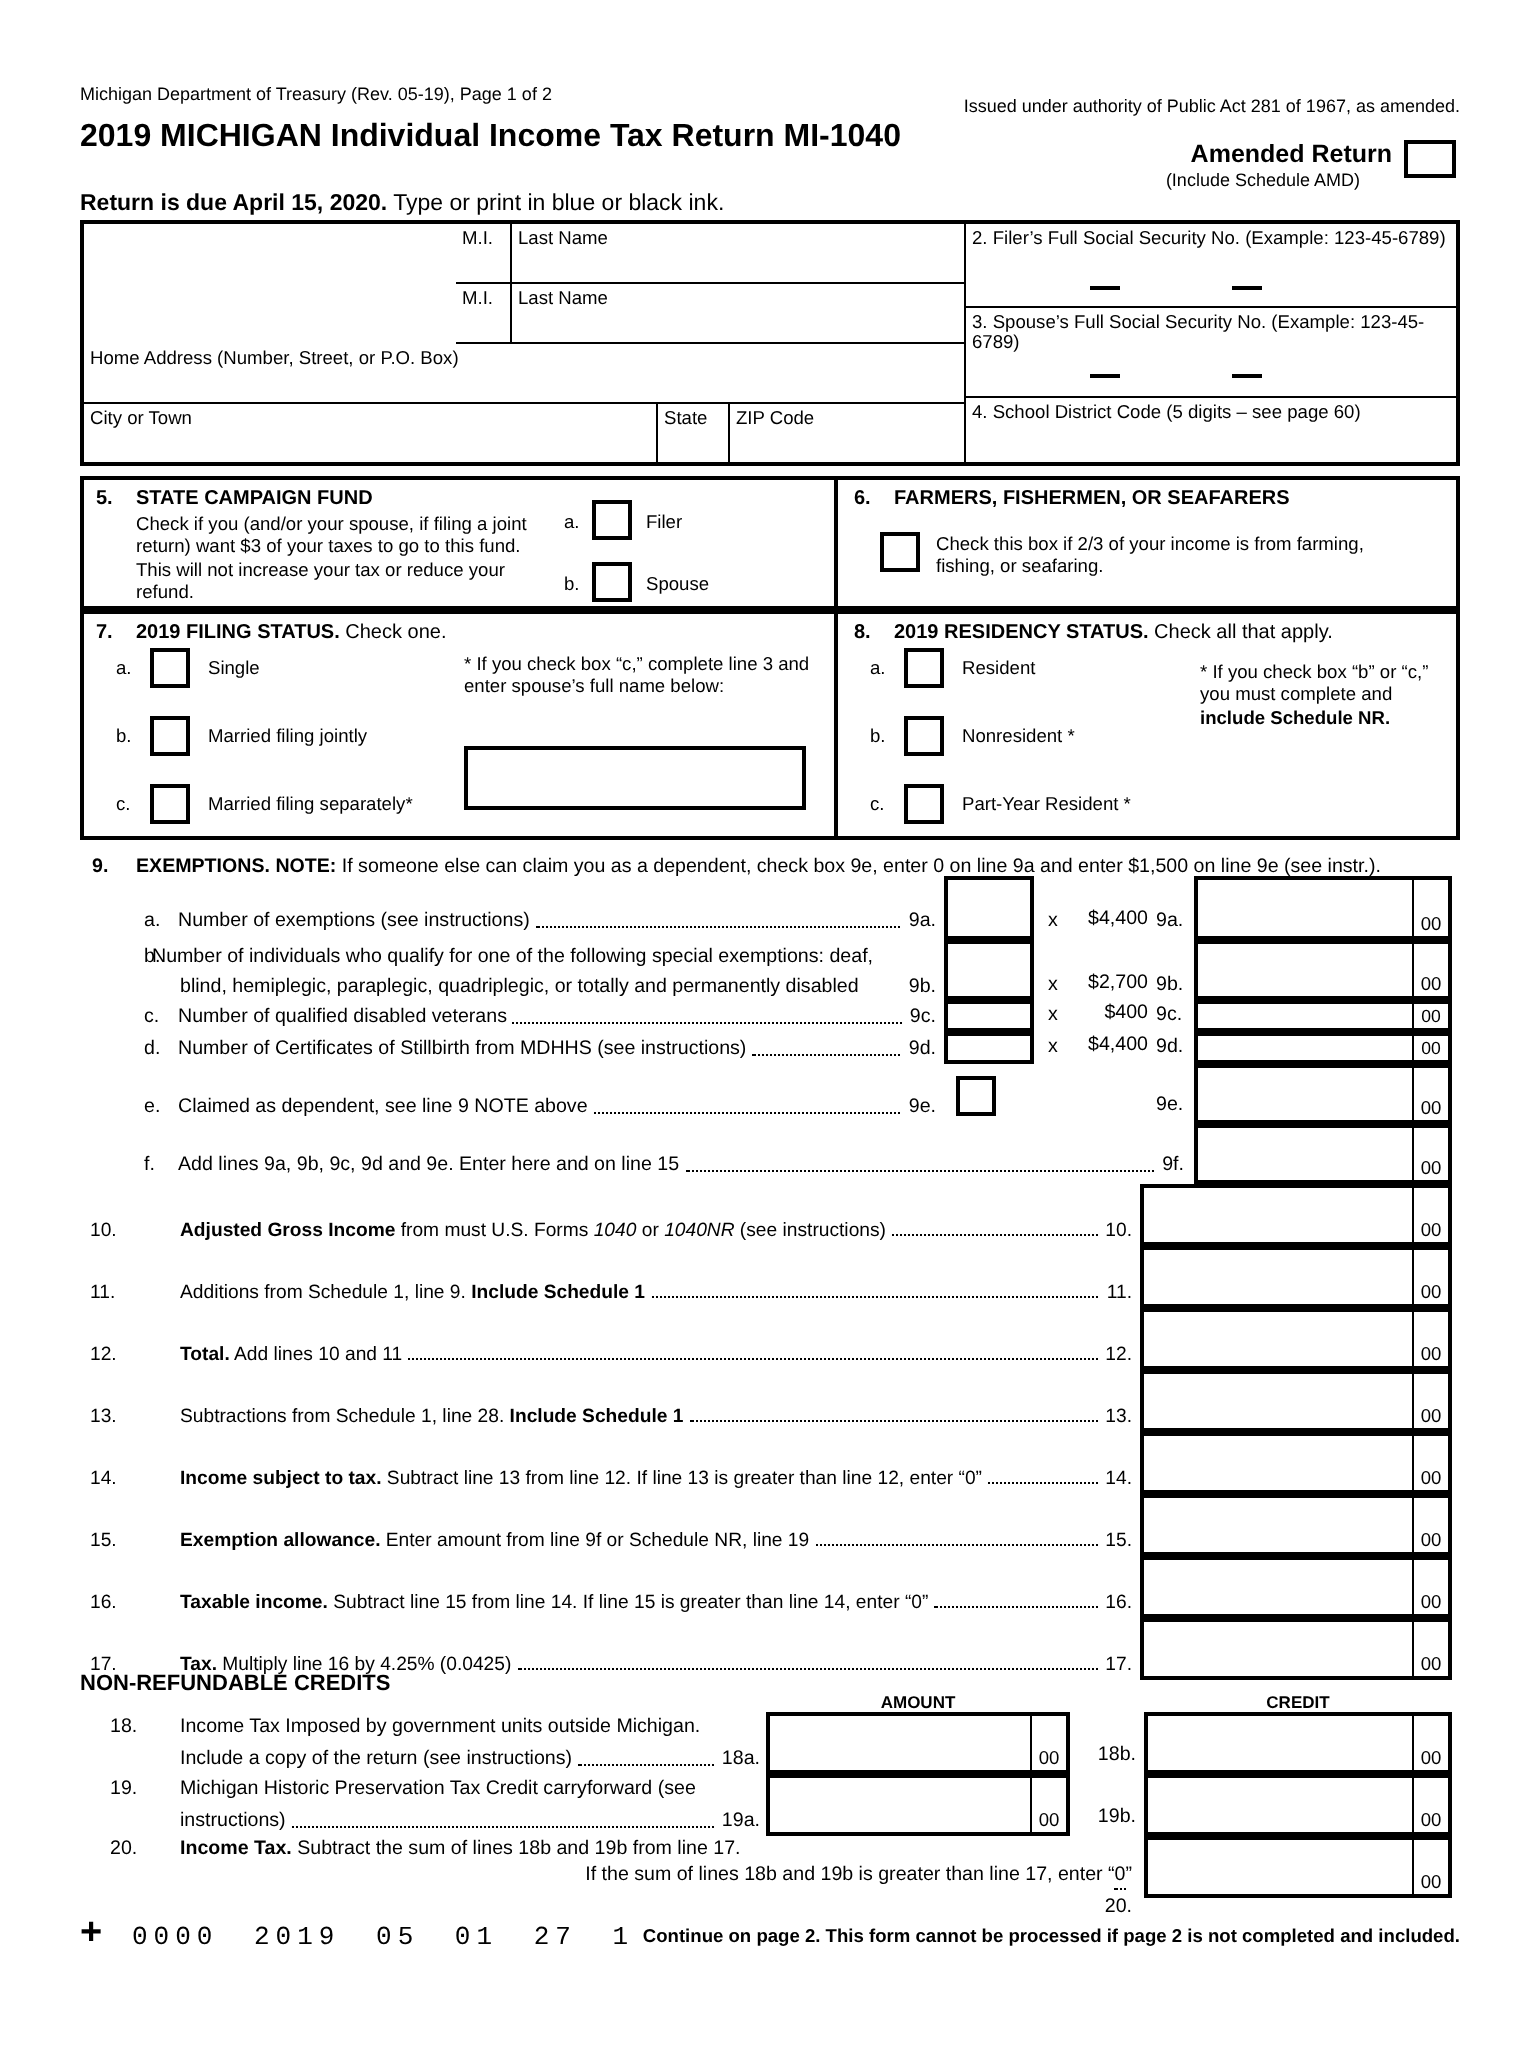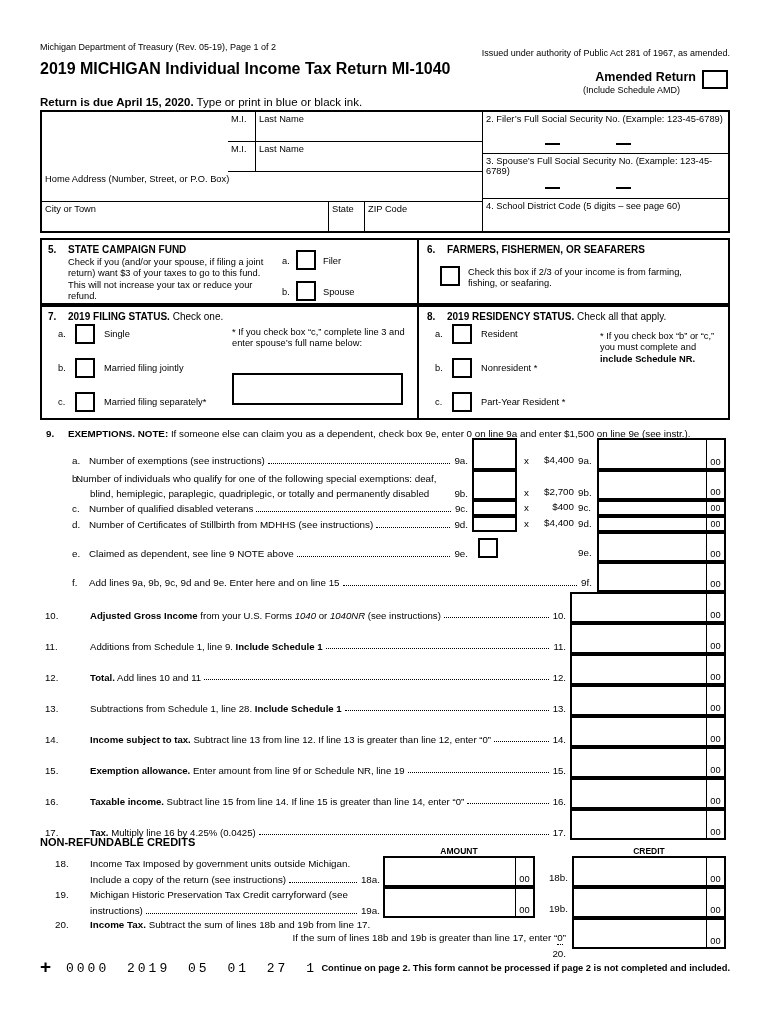--- a/index.html
+++ b/index.html
@@ -206,21 +206,21 @@
     <span class="txt">Add lines 9a, 9b, 9c, 9d and 9e.  Enter here and on line 15</span>
     <span class="leader"></span>
     <span class="ref">9f.</span>
   </div>
   <div class="amt" style="left:597px;top:562px;width:129px;height:30px;">
       <span class="cents">00</span>
     </div>
 
   <div class="ab frow" style="left:45px;top:604px;width:521px;height:17px;font-size:9.6px;">
       <span class="num">10.</span>
-      <span class="txt"><span class="b">Adjusted Gross Income</span><span> from your U.S. Forms </span><span class="i">1040</span><span> or </span><span class="i">1040NR</span><span> (see instructions)</span></span>
+      <span class="txt"><span class="b">Adjusted Gross Income</span><span> from must U.S. Forms </span><span class="i">1040</span><span> or </span><span class="i">1040NR</span><span> (see instructions)</span></span>
       <span class="leader"></span>
       <span class="ref">10.</span>
     </div>
   <div class="amt" style="left:570px;top:592px;width:156px;height:31px;">
       <span class="cents">00</span>
     </div>
 
   <div class="ab frow" style="left:45px;top:635px;width:521px;height:17px;font-size:9.6px;">
       <span class="num">11.</span>
       <span class="txt"><span>Additions from Schedule 1, line 9. </span><span class="b">Include Schedule 1</span></span>

